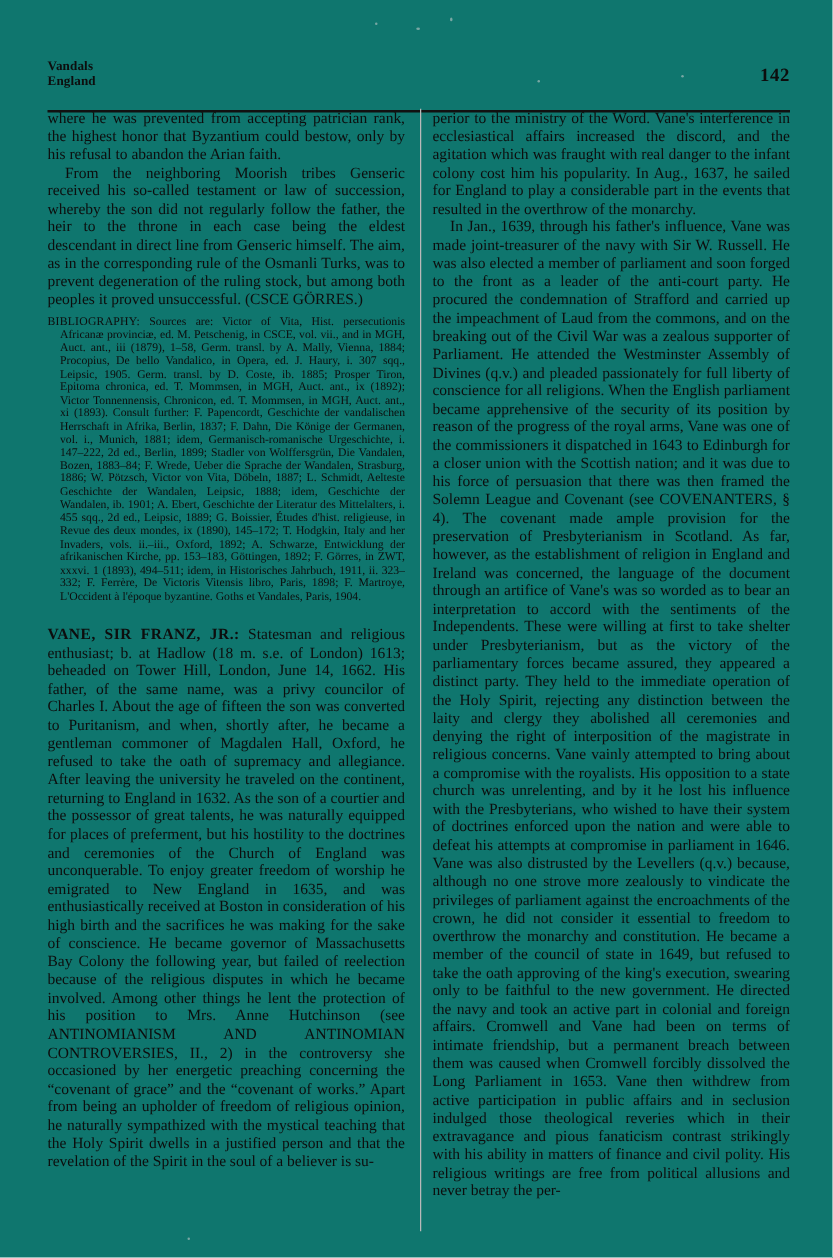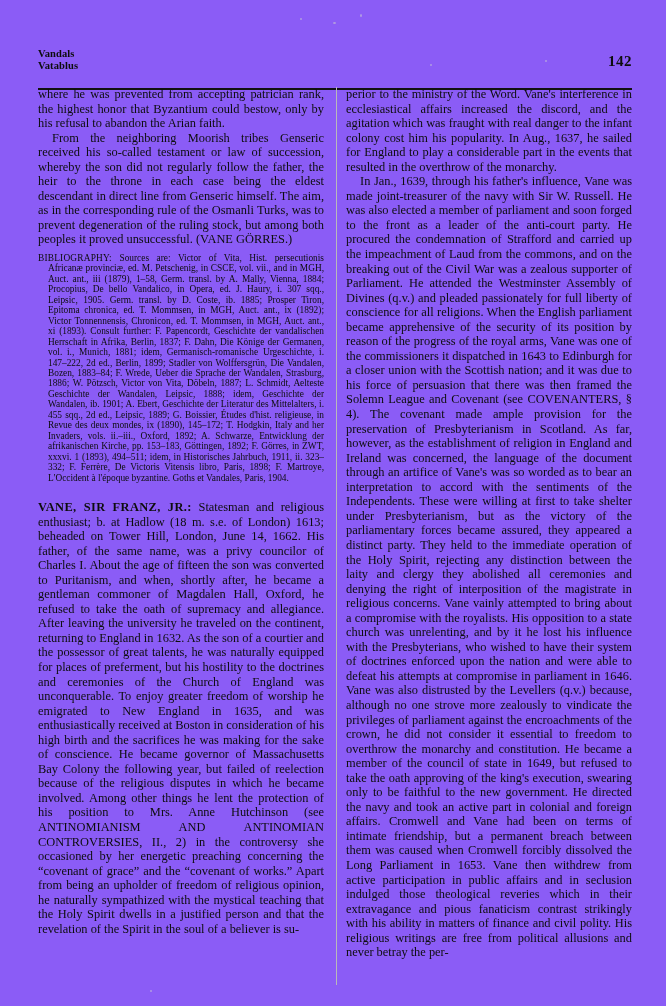--- a/index.html
+++ b/index.html
@@ -13,21 +13,21 @@
     height: 1006px;
     overflow: hidden;
     font-family: "Liberation Serif", "DejaVu Serif", serif;
     color: #0d0d0d;
     position: relative;
   }
   
   .page {
     position: absolute;
     inset: 0;
-    background: #8b5cf6;
+    background: #0f766e;
     padding: 0;
   }
   .page-inner {
     position: absolute;
     left: 38px;
     top: 0;
     width: 594px;
     height: 1006px;
   }
 
@@ -158,36 +158,36 @@
 </style>
 </head>
 <body>
 
 <div class="page">
   <div class="page-inner">
 
     <div class="runhead">
       <div class="runhead-left">
         <div>Vandals</div>
-        <div>Vatablus</div>
+        <div>England</div>
       </div>
       <div class="runhead-right">142</div>
     </div>
     <div class="rule"></div>
 
     <div class="columns">
       <div class="col-divider"></div>
 
       <div class="col col-left">
 
         <p class="body">where he was prevented from accepting patrician rank, the highest honor that Byzantium could bestow, only by his refusal to abandon the Arian faith.</p>
 
         <p class="body indent">
           <span>From the neighboring Moorish tribes Genseric received his so-called testament or law of succession, whereby the son did not regularly follow the father, the heir to the throne in each case being the eldest descendant in direct line from Genseric himself. The aim, as in the corresponding rule of the Osmanli Turks, was to prevent degeneration of the ruling stock, but among both peoples it proved unsuccessful.</span>
-          <span class="attrib sc">(VANE GÖRRES.)</span>
+          <span class="attrib sc">(CSCE GÖRRES.)</span>
         </p>
 
         <p class="biblio">
           <span class="lead label">BIBLIOGRAPHY:</span>
           <span>Sources are: Victor of Vita, Hist. persecutionis Africanæ provinciæ, ed. M. Petschenig, in CSCE, vol. vii., and in MGH, Auct. ant., iii (1879), 1–58, Germ. transl. by A. Mally, Vienna, 1884; Procopius, De bello Vandalico, in Opera, ed. J. Haury, i. 307 sqq., Leipsic, 1905. Germ. transl. by D. Coste, ib. 1885; Prosper Tiron, Epitoma chronica, ed. T. Mommsen, in MGH, Auct. ant., ix (1892); Victor Tonnennensis, Chronicon, ed. T. Mommsen, in MGH, Auct. ant., xi (1893). Consult further: F. Papencordt, Geschichte der vandalischen Herrschaft in Afrika, Berlin, 1837; F. Dahn, Die Könige der Germanen, vol. i., Munich, 1881; idem, Germanisch-romanische Urgeschichte, i. 147–222, 2d ed., Berlin, 1899; Stadler von Wolffersgrün, Die Vandalen, Bozen, 1883–84; F. Wrede, Ueber die Sprache der Wandalen, Strasburg, 1886; W. Pötzsch, Victor von Vita, Döbeln, 1887; L. Schmidt, Aelteste Geschichte der Wandalen, Leipsic, 1888; idem, Geschichte der Wandalen, ib. 1901; A. Ebert, Geschichte der Literatur des Mittelalters, i. 455 sqq., 2d ed., Leipsic, 1889; G. Boissier, Études d'hist. religieuse, in Revue des deux mondes, ix (1890), 145–172; T. Hodgkin, Italy and her Invaders, vols. ii.–iii., Oxford, 1892; A. Schwarze, Entwicklung der afrikanischen Kirche, pp. 153–183, Göttingen, 1892; F. Görres, in ZWT, xxxvi. 1 (1893), 494–511; idem, in Historisches Jahrbuch, 1911, ii. 323–332; F. Ferrère, De Victoris Vitensis libro, Paris, 1898; F. Martroye, L'Occident à l'époque byzantine. Goths et Vandales, Paris, 1904.</span>
         </p>
 
         <div class="gap-entry"></div>
 
         <p class="body">

